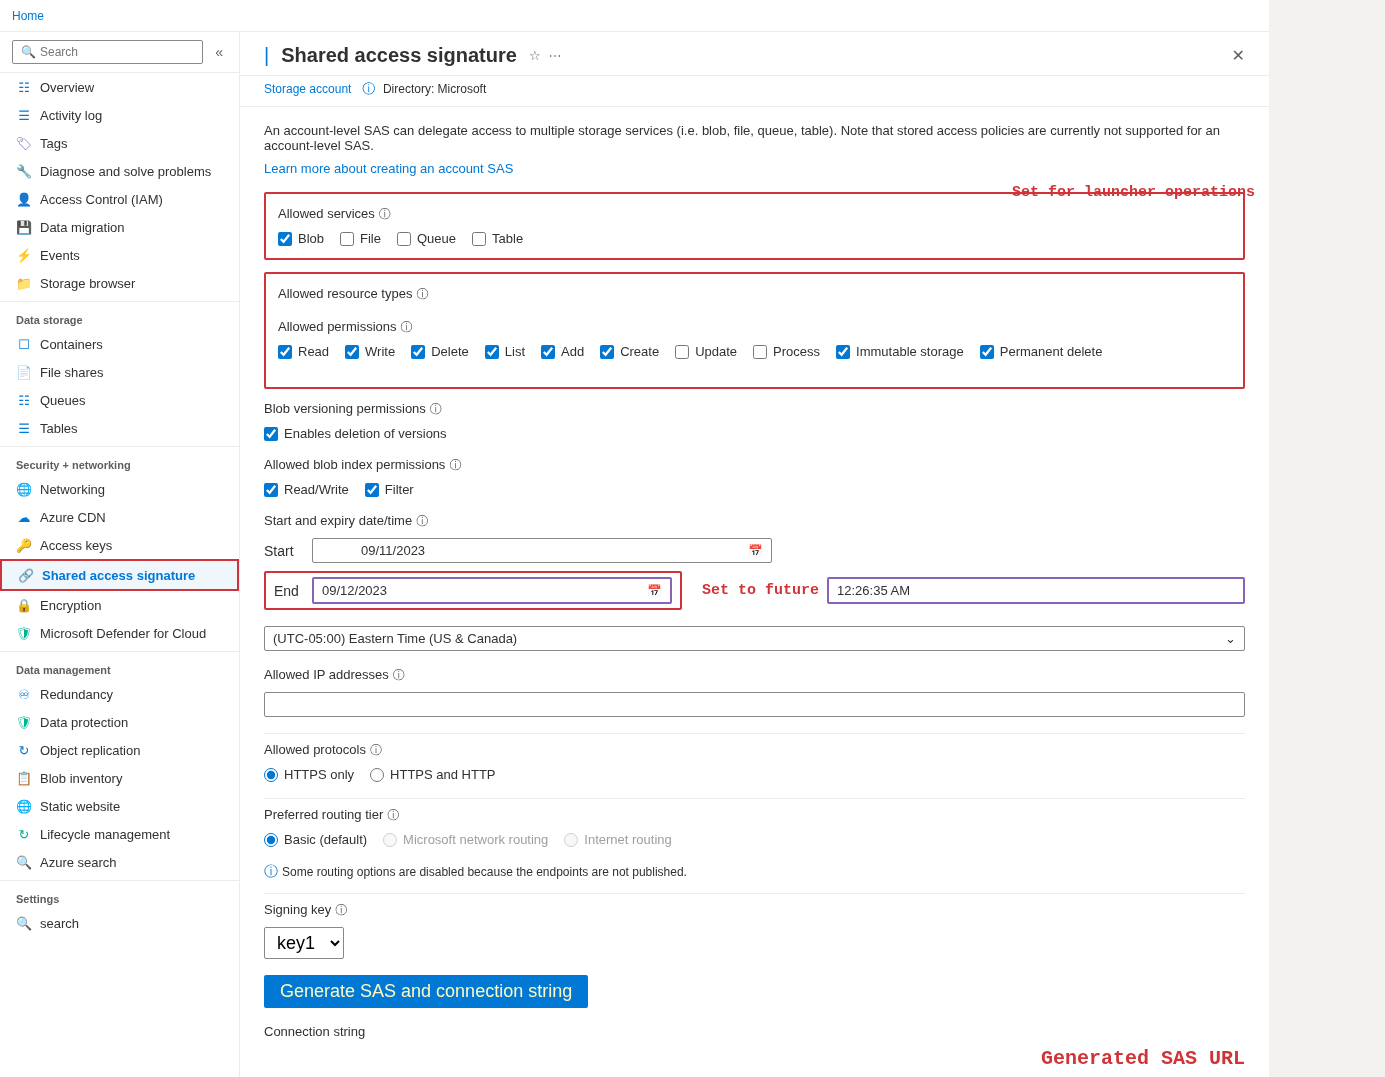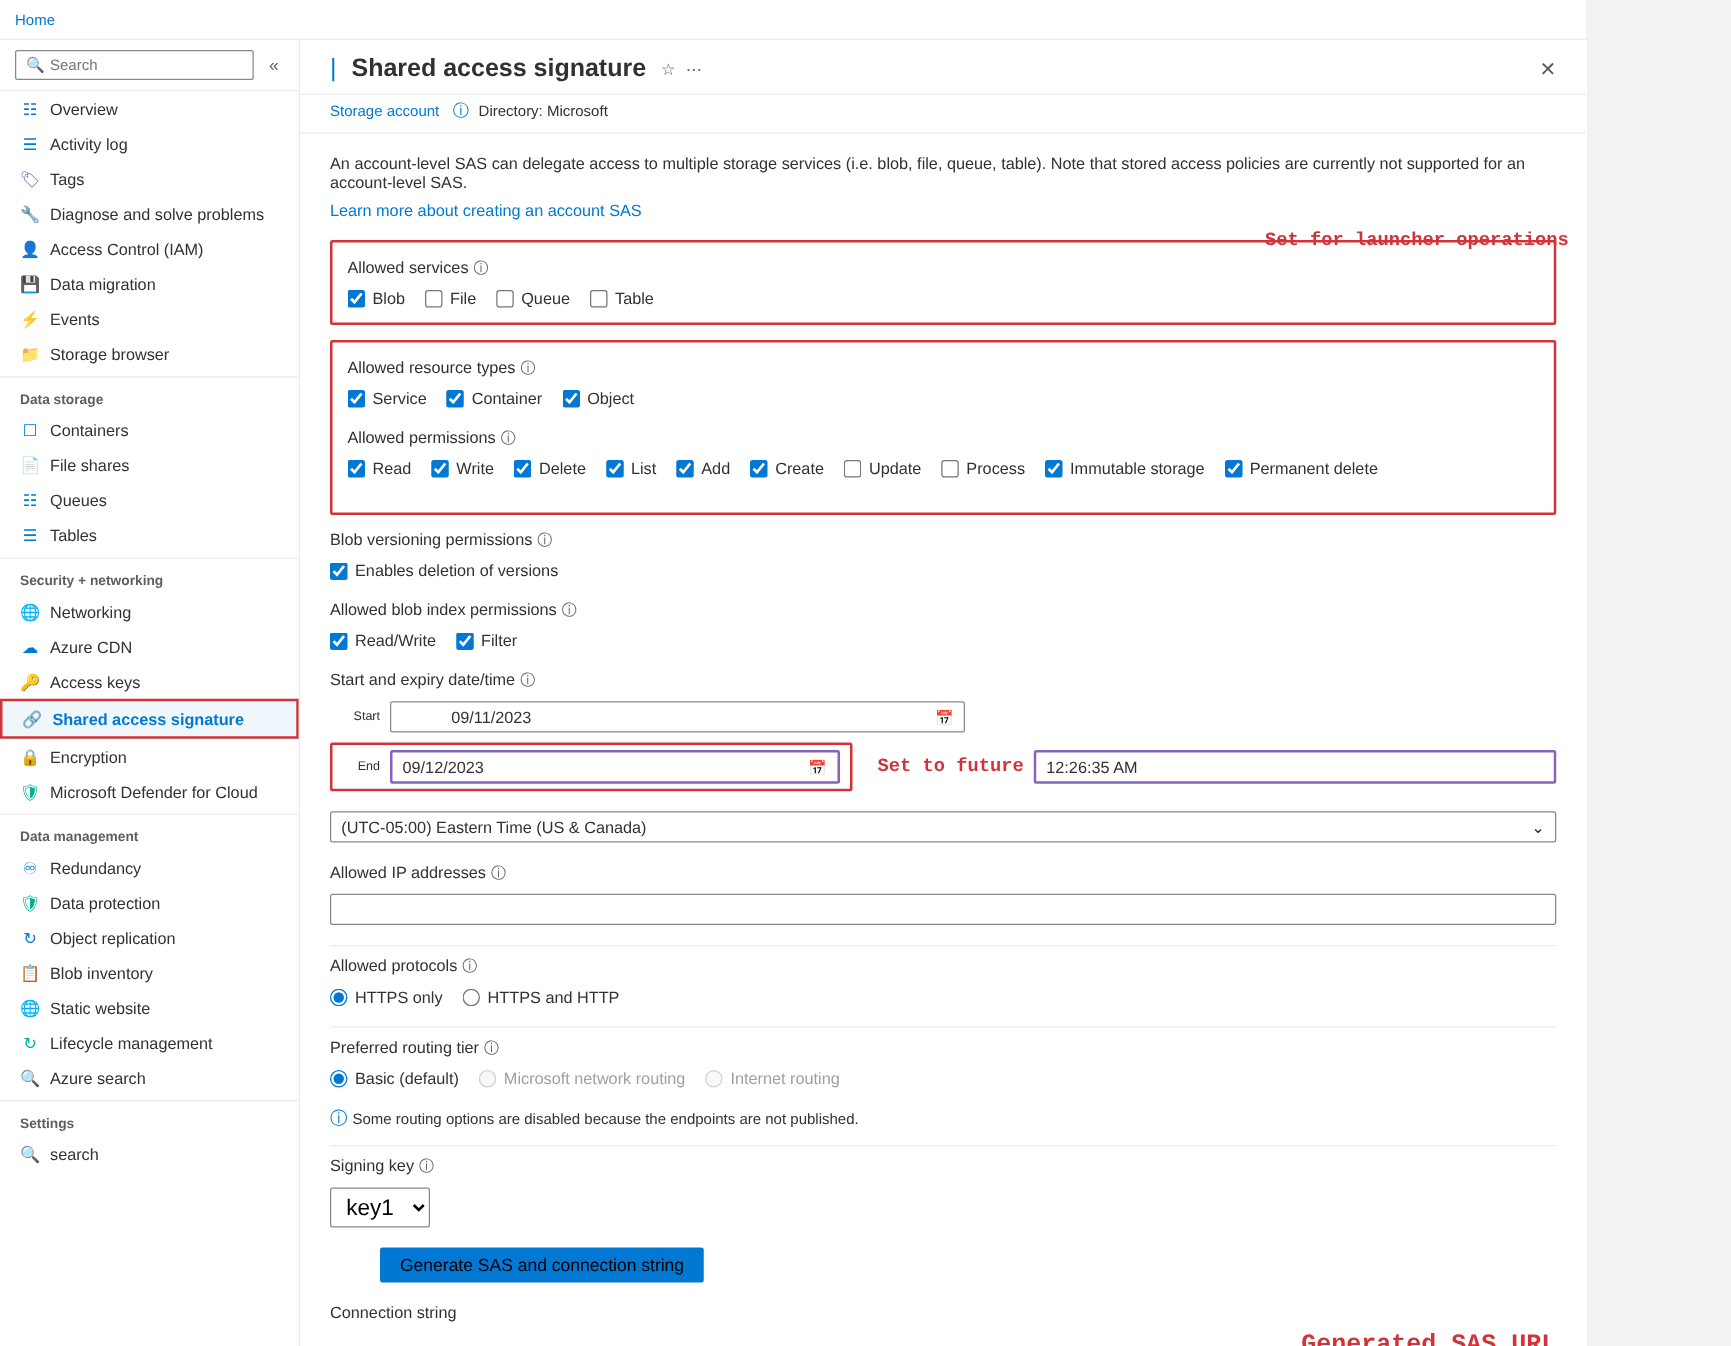--- a/index.html
+++ b/index.html
@@ -55,38 +55,38 @@
 
     .radio-group { display: flex; align-items: center; gap: 16px; flex-wrap: wrap; }
     .radio-item { display: flex; align-items: center; gap: 6px; font-size: 13px; cursor: pointer; }
     .radio-item input[type="radio"] { width: 14px; height: 14px; accent-color: #0078d4; cursor: pointer; }
 
     
     .outlined-section { border: 2px solid #d13438; padding: 12px; margin-bottom: 12px; border-radius: 2px; }
 
     
     .datetime-row { display: flex; align-items: center; gap: 8px; margin-bottom: 8px; }
-    .datetime-label { font-size: 10px; width: 40px; flex-shrink: 0; text-align: right; }
+    .datetime-label { font-size: 14px; width: 40px; flex-shrink: 0; }
     .datetime-input { flex: 1; border: 1px solid #8a8886; border-radius: 2px; padding: 4px 8px; font-size: 13px; display: flex; align-items: center; justify-content: space-between; }
     .datetime-input.highlighted { border-color: #8764b8; border-width: 2px; }
     .datetime-time-input { flex: 1; border: 1px solid #8a8886; border-radius: 2px; padding: 4px 8px; font-size: 13px; }
     .datetime-time-input.highlighted { border: 2px solid #8764b8; }
     .cal-icon { color: #605e5c; font-size: 12px; }
 
     
     .timezone-select { width: 100%; border: 1px solid #8a8886; border-radius: 2px; padding: 4px 8px; font-size: 13px; margin-bottom: 12px; background: #fff; cursor: pointer; display: flex; justify-content: space-between; align-items: center; }
 
     
     .text-input { width: 100%; border: 1px solid #8a8886; border-radius: 2px; padding: 4px 8px; font-size: 13px; outline: none; }
 
     
     .select-input { border: 1px solid #8a8886; border-radius: 2px; padding: 4px 8px; font-size: 18px; background: #fff; cursor: pointer; min-width: 80px; }
 
     
-    .generate-btn { background: #0078d4; color: #000000; border: none; border-radius: 2px; padding: 6px 16px; font-size: 14px; cursor: pointer; margin-bottom: 16px; margin-left: 40px; }
+    .generate-btn { background: #0078d4; color: #fef9c3; border: none; border-radius: 2px; padding: 6px 16px; font-size: 18px; cursor: pointer; margin-bottom: 16px; }
 
     
     .annotation { color: #d13438; font-family: 'Courier New', monospace; font-weight: bold; font-size: 14px; }
 
     
     ::-webkit-scrollbar { width: 6px; }
     ::-webkit-scrollbar-track { background: #f3f2f1; }
     ::-webkit-scrollbar-thumb { background: #c8c6c4; border-radius: 3px; }
 
     
@@ -298,34 +298,20 @@
         </div>
 
         
         <div class="outlined-section" style="margin-bottom:12px;">
 
           <div class="form-section">
             <div class="form-section-label">
               <span>Allowed resource types</span>
               <span class="info-icon">ⓘ</span>
             </div>
-            <div class="checkbox-group">
-              <label class="checkbox-item">
-                <input type="checkbox" checked="" style="">
-                <span>Service</span>
-              </label>
-              <label class="checkbox-item">
-                <input type="checkbox" checked="" style="">
-                <span>Container</span>
-              </label>
-              <label class="checkbox-item">
-                <input type="checkbox" checked="" style="">
-                <span>Object</span>
-              </label>
-            </div>
           </div>
 
           <div class="form-section">
             <div class="form-section-label">
               <span>Allowed permissions</span>
               <span class="info-icon">ⓘ</span>
             </div>
             <div class="checkbox-group">
               <label class="checkbox-item">
                 <input type="checkbox" checked="" style="">

